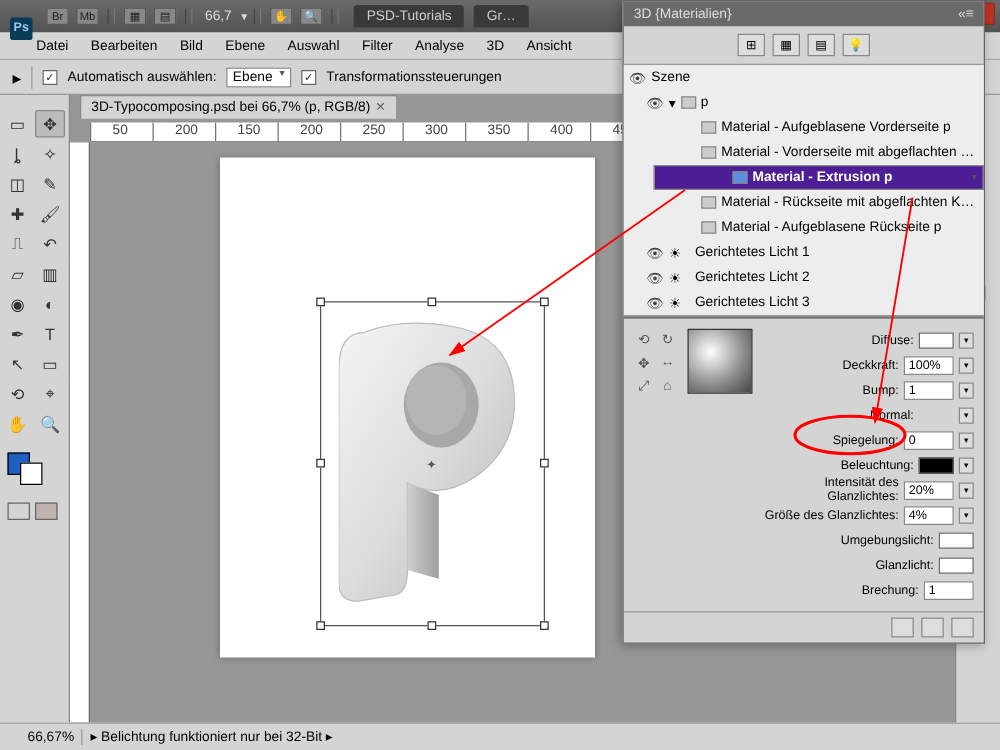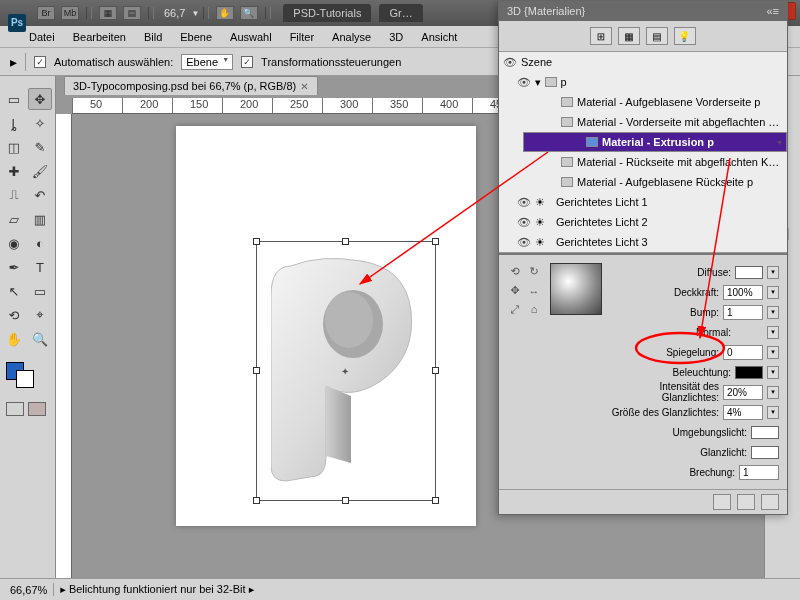--- a/index.html
+++ b/index.html
@@ -79,21 +79,21 @@
 .panel3d-footer .fico { width: 18px; height: 16px; border: 1px solid #888; background: #ddd; }
 
 
 .anno { position: absolute; pointer-events: none; z-index: 20; }
 
 
 .rdock { width: 36px; background: #d4d4d4; border-left: 1px solid #888; display: flex; flex-direction: column; align-items: center; padding-top: 70px; gap: 16px; }
 .rdock .ri { width: 22px; height: 22px; display: flex; align-items: center; justify-content: center; color: #555; font-size: 15px; }
 
 
-.status { height: 22px; background: #d4d4d4; border-top: 1px solid #999; display: flex; align-items: center; padding: 0 10px; gap: 6px; font-size: 10px;}
+.status { height: 22px; background: #d4d4d4; border-top: 1px solid #999; display: flex; align-items: center; padding: 0 22px; gap: 6px; font-size: 10px;}
 .status .sseg { border-left: 1px solid #999; padding: 0 6px; }
 </style>
 </head>
 <body>
 
 <div class="title-bar">
   <div class="ps-logo">Ps</div>
   <div class="title-sq">Br</div>
   <div class="title-sq">Mb</div>
   <div class="title-sep"></div>

